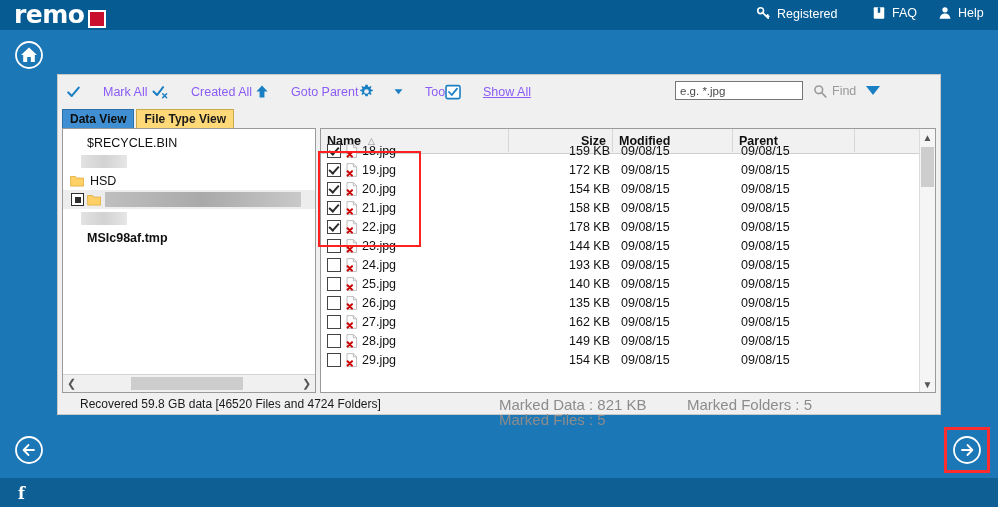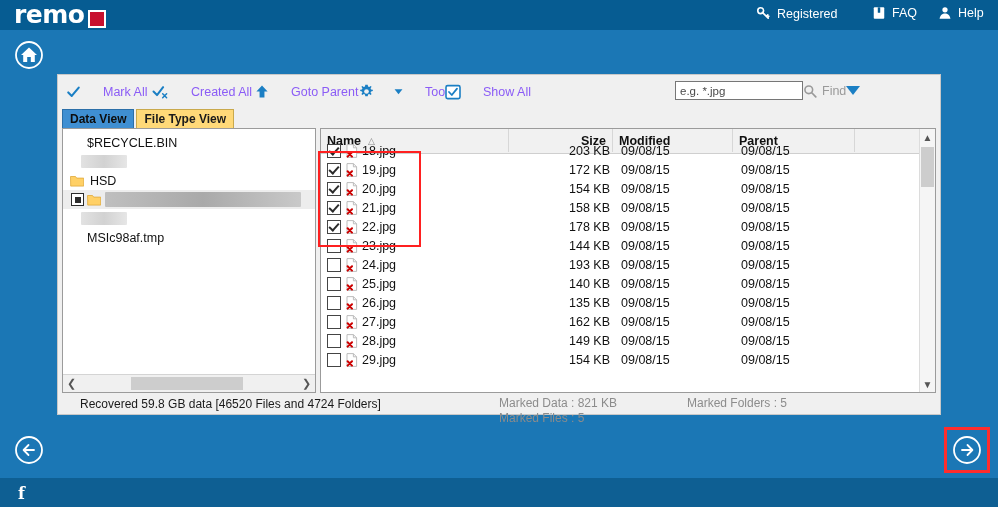--- a/index.html
+++ b/index.html
@@ -33,21 +33,21 @@
   .footstrip{position:absolute;left:0;top:478px;width:998px;height:29px;background:#0e5f93;}
   .fb{position:absolute;left:18px;top:484px;color:#fff;font-size:16px;font-weight:700;font-family:"DejaVu Serif",serif;}
 
   
   .panel{position:absolute;left:57px;top:74px;width:884px;height:341px;background:#f0f0f0;border:1px solid #c8c8c8;box-sizing:border-box;}
 
   .toolbar{position:absolute;left:0;top:0;width:882px;height:33px;background:#f0f0f0;}
   .tb-item{position:absolute;top:0;height:33px;display:flex;align-items:center;gap:22px;font-size:12.5px;color:#8b5cf6;cursor:default;}
   .tb-item .tlbl{white-space:nowrap;}
 
-  .search-wrap{position:absolute;left:617px;top:6px;display:flex;align-items:center;gap:0;}
+  .search-wrap{position:absolute;left:617px;top:6px;display:flex;align-items:center;gap:10px;}
   .search-input{
     width:128px;height:19px;box-sizing:border-box;border:1px solid #767676;background:#fff;
     font-family:"Liberation Sans",sans-serif;font-size:11.5px;color:#222;padding:0 4px;outline:none;
   }
   .search-input::placeholder{color:#4a4a4a;}
   .find-btn{display:flex;align-items:center;gap:5px;font-size:12.5px;color:#9a9a9a;}
   .drop-tri{width:0;height:0;border-left:7px solid transparent;border-right:7px solid transparent;border-top:9px solid #1b7fc4;}
 
   
   .tabs{position:absolute;left:4px;top:33px;height:20px;display:flex;align-items:flex-end;gap:2px;}
@@ -91,21 +91,21 @@
   .vscroll{position:absolute;right:0;top:0;width:16px;height:263px;background:#f5f5f5;border-left:1px solid #dcdcdc;box-sizing:border-box;}
   .vs-arrow{position:absolute;left:0;width:15px;height:16px;display:flex;align-items:center;justify-content:center;color:#555;font-size:10px;}
   .vs-thumb{position:absolute;left:1px;top:18px;width:13px;height:40px;background:#cdcdcd;}
 
   
   .mark-hl{position:absolute;left:318px;top:151px;width:103px;height:96px;border:2px solid #ff2020;box-sizing:border-box;pointer-events:none;}
 
   
   .status{position:absolute;left:4px;top:322px;width:874px;height:14px;}
   .st-main{position:absolute;left:18px;top:0;font-size:12px;color:#1a1a1a;white-space:nowrap;}
-  .st-g{position:absolute;font-size:12px;color:#8c8c8c;white-space:nowrap;}
+  .st-g{position:absolute;font-size:15px;color:#8c8c8c;white-space:nowrap;}
 </style>
 </head>
 <body>
 
 <div class="app">
 
   <div class="banner">
     <div class="logo">
       <span class="logo-text">remo</span>
       <span class="logo-sq"></span>
@@ -195,21 +195,21 @@
             </svg>
         </span>
         <span class="ic" style="margin-left:-2px;">
           <svg width="9" height="7" viewBox="0 0 10 8">
               <path d="M0.5 1.5 L9.5 1.5 L5 7 Z" fill="#1b7fc4"></path>
             </svg>
         </span>
         <span class="tlbl">Tools</span>
       </div>
 
-      <div class="tb-item" style="left:387px;">
+      <div class="tb-item" style="left:387px;text-decoration:underline;">
         <span class="ic">
           <svg width="16" height="16" viewBox="0 0 16 16">
               <rect x="1" y="1.6" width="14" height="13" rx="1.6" fill="#fff" stroke="#1b7fc4" stroke-width="1.6"></rect>
               <path d="M4 8 L6.8 11 L12 4.6" fill="none" stroke="#1b7fc4" stroke-width="1.8" stroke-linecap="round" stroke-linejoin="round"></path>
             </svg>
         </span>
         <span class="tlbl">Show All</span>
       </div>
 
       <div class="search-wrap">
@@ -266,21 +266,21 @@
                 <path d="M0.5 1.5 h5 l1.2 1.6 h7 v8 h-13 z" fill="#ffd066" stroke="#e0a93a" stroke-width="0.8"></path>
               </svg>
           </span>
           <span class="redact dark" style="width:196px;margin-left:4px;height:15px;"></span>
         </div>
 
         <div class="trow" style="padding-left:18px;">
           <span class="redact" style="width:46px;"></span>
         </div>
 
-        <div class="trow" style="padding-left:18px;">
+        <div class="trow" style="padding-left:18px;font-weight:bold;">
           <span class="tlabel">MSIc98af.tmp</span>
         </div>
       </div>
 
       <div class="tree-hscroll">
         <div class="hs-arrow" style="left:0;">❮</div>
         <div class="hs-thumb"></div>
         <div class="hs-arrow" style="right:0;">❯</div>
       </div>
     </div>
@@ -310,21 +310,21 @@
             <span class="cb on"></span>
             <span class="fico">
               <svg width="12" height="14" viewBox="0 0 12 14">
                   <path d="M1 0.6 h6.4 l3.2 3.2 v9.6 h-9.6 z" fill="#fff" stroke="#b5b5b5" stroke-width="0.9"></path>
                   <path d="M7.4 0.6 v3.2 h3.2" fill="none" stroke="#b5b5b5" stroke-width="0.9"></path>
                   <path d="M1.6 8.2 L6 12.6 M6 8.2 L1.6 12.6" stroke="#cc0000" stroke-width="2" stroke-linecap="round"></path>
                 </svg>
             </span>
             <span class="fname">18.jpg</span>
           </div>
-          <div class="c-size">203 KB</div>
+          <div class="c-size">159 KB</div>
           <div class="c-mod">09/08/15</div>
           <div class="c-cre">09/08/15</div>
         </div>
 
         <div class="lrow">
           <div class="c-name">
             <span class="cb on"></span>
             <span class="fico">
               <svg width="12" height="14" viewBox="0 0 12 14">
                   <path d="M1 0.6 h6.4 l3.2 3.2 v9.6 h-9.6 z" fill="#fff" stroke="#b5b5b5" stroke-width="0.9"></path>

